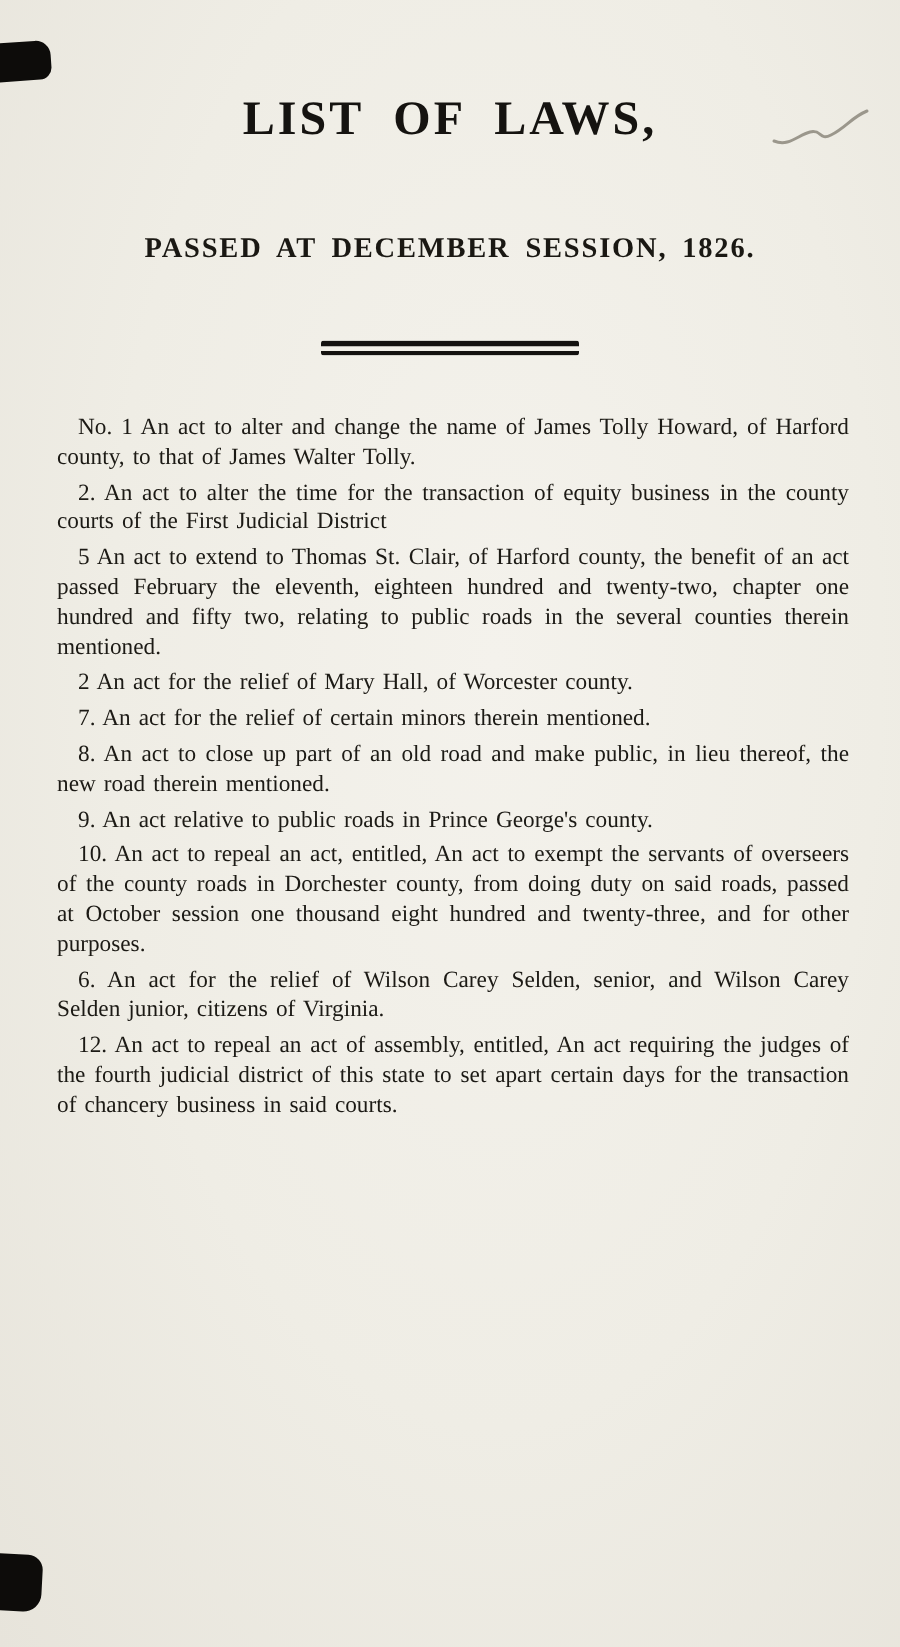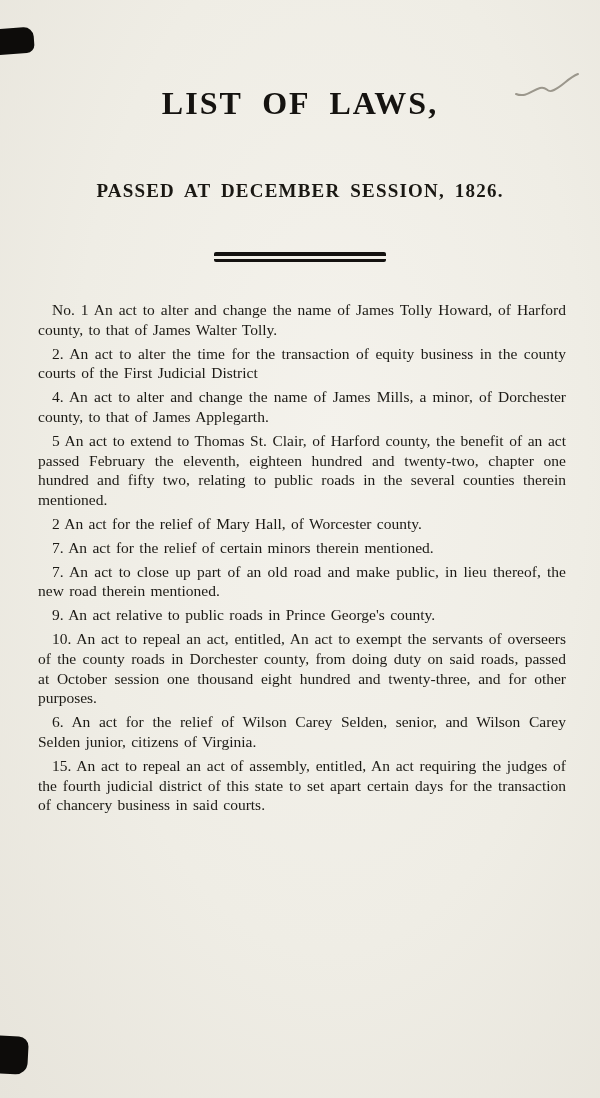--- a/index.html
+++ b/index.html
@@ -12,21 +12,21 @@
   }
   .page {
     position: relative;
     width: 600px;
     height: 1098px;
     box-sizing: border-box;
     background:
       radial-gradient(ellipse at 55% 40%, #f4f2ec 0%, #efede5 55%, #e7e4db 100%);
     color: #1c1a15;
     font-family: "Liberation Serif", "DejaVu Serif", serif;
-    padding-top: 85px;
+    padding-top: 60px;
   }
   
   .artifact {
     position: absolute;
     background: #0d0c0a;
   }
   .artifact-top {
     left: -8px;
     top: 28px;
     width: 42px;
@@ -103,24 +103,23 @@
 
   <h1 class="title">LIST OF LAWS,</h1>
 
   <h2 class="subtitle">PASSED AT DECEMBER SESSION, 1826.</h2>
 
   <div class="double-rule"></div>
 
   <div class="law-list">
       <p class="entry">No. 1  An act to alter and change the name of James Tolly Howard, of Harford county, to that of James Walter Tolly.</p>
       <p class="entry">2.  An act to alter the time for the transaction of equity business in the county courts of the First Judicial District</p>
-      <p class="entry">4.  An act to alter and change the name of James Mills, a minor, of Dorchester county, to that of James Applegarth.</p>
       <p class="entry">5  An act to extend to Thomas St. Clair, of Harford county, the benefit of an act passed February the eleventh, eighteen hundred and twenty-two, chapter one hundred and fifty two, relating to public roads in the several counties therein mentioned.</p>
       <p class="entry">2  An act for the relief of Mary Hall, of Worcester county.</p>
       <p class="entry">7.  An act for the relief of certain minors therein mentioned.</p>
-      <p class="entry">7.  An act to close up part of an old road and make public, in lieu thereof, the new road therein mentioned.</p>
+      <p class="entry">8.  An act to close up part of an old road and make public, in lieu thereof, the new road therein mentioned.</p>
       <p class="entry">9.  An act relative to public roads in Prince George's county.</p>
       <p class="entry">10.  An act to repeal an act, entitled, An act to exempt the servants of overseers of the county roads in Dorchester county, from doing duty on said roads, passed at October session one thousand eight hundred and twenty-three, and for other purposes.</p>
       <p class="entry">6.  An act for the relief of Wilson Carey Selden, senior, and Wilson Carey Selden junior, citizens of Virginia.</p>
-      <p class="entry">15.  An act to repeal an act of assembly, entitled, An act requiring the judges of the fourth judicial district of this state to set apart certain days for the transaction of chancery business in said courts.</p>
+      <p class="entry">12.  An act to repeal an act of assembly, entitled, An act requiring the judges of the fourth judicial district of this state to set apart certain days for the transaction of chancery business in said courts.</p>
     </div>
 
 </div>
 
 </body></html>

